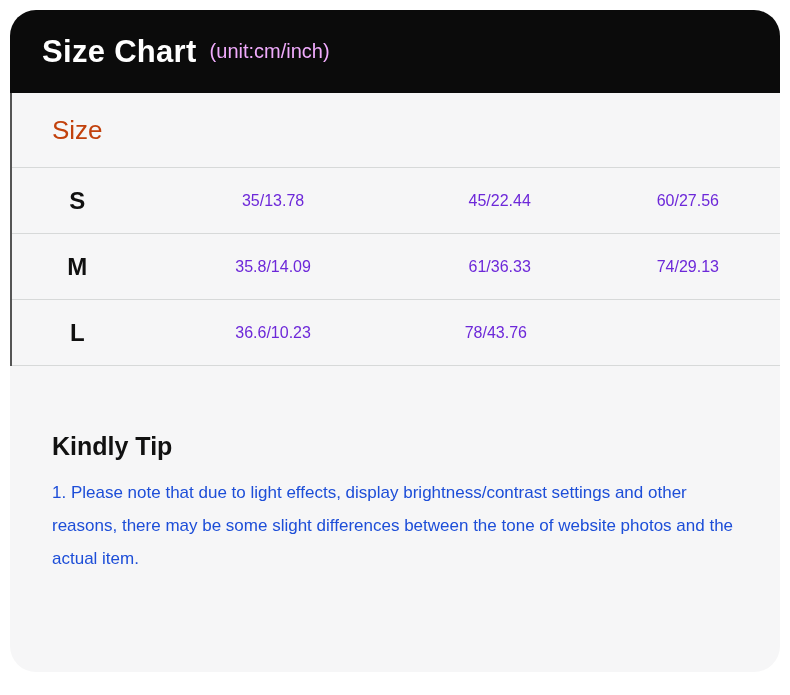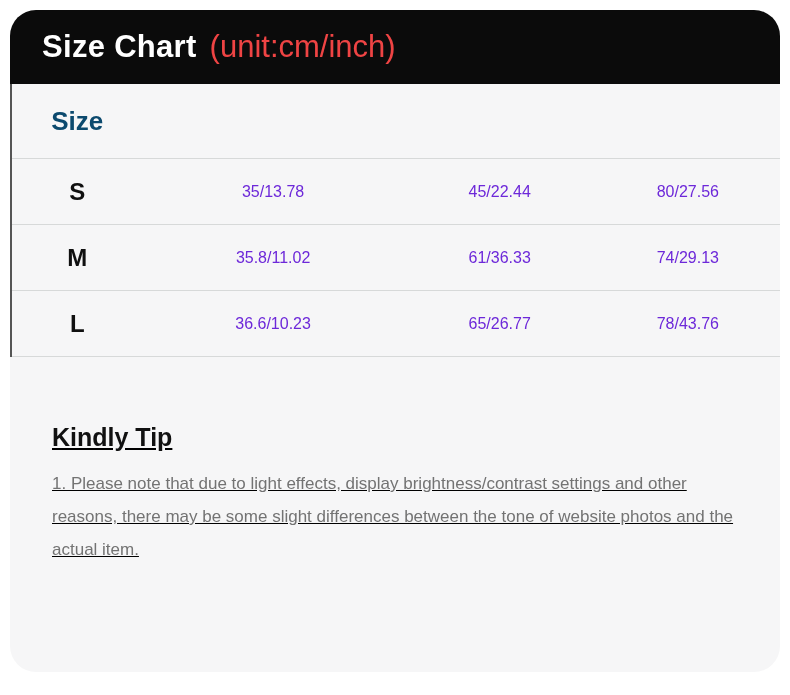--- a/index.html
+++ b/index.html
@@ -20,38 +20,38 @@
     left: 10px;
     top: 10px;
     width: 770px;
     height: 662px;
     border-radius: 26px;
     background: #f6f6f7;
     overflow: hidden;
   }
   
   .banner {
-    height: 74px;
+    height: 83px;
     background: #0b0b0b;
     display: flex;
     align-items: center;
     padding: 18px 32px;
     box-sizing: border-box;
     color: #ffffff;
   }
   .banner .title {
     font-size: 31px;
     font-weight: 700;
     letter-spacing: 0.3px;
   }
   .banner .unit {
-    font-size: 31px;
+    font-size: 20px;
     font-weight: 400;
     margin-left: 13px;
-    color: #ef4444;
+    color: #f0abfc;
     text-align: right;
   }
   
   .table-section {
     border-left: 2px solid #555555;
   }
   .trow {
     display: flex;
     align-items: center;
     border-bottom: 1px solid #d7d9d9;
@@ -62,49 +62,48 @@
   .cell {
     text-align: center;
     box-sizing: border-box;
   }
   .c0 { width: 17%; }
   .c1 { width: 34%; }
   .c2 { width: 25%; }
   .c3 { width: 24%; }
   .hcell {
     font-size: 26px;
-    font-weight: 700;
-    color: #0c4a6e;
+    font-weight: 400;
+    color: #c2410c;
   }
   .size-cell {
     font-size: 24px;
     font-weight: 700;
     color: #101010;
   }
   .val-cell {
     font-size: 16px;
     font-weight: 400;
     color: #6d28d9;
   }
   
   .tip {
     padding: 66px 42px 0 42px;
-    text-decoration: underline;
   }
   .tip h2 {
     margin: 0 0 15px 0;
     font-size: 25px;
     font-weight: 700;
     color: #111111;
   }
   .tip p {
     margin: 0;
     font-size: 17px;
     line-height: 33px;
-    color: #737373;
+    color: #1d4ed8;
     max-width: 690px;
   }
 </style>
 </head>
 <body>
 
 <div class="page">
   <div class="card">
 
     <div class="banner">
@@ -114,34 +113,33 @@
 
     <div class="table-section">
       <div class="trow head">
         <span class="cell c0 hcell">Size</span>
       </div>
 
       <div class="trow data">
         <span class="cell c0 size-cell">S</span>
         <span class="cell c1 val-cell">35/13.78</span>
         <span class="cell c2 val-cell">45/22.44</span>
-        <span class="cell c3 val-cell">80/27.56</span>
+        <span class="cell c3 val-cell">60/27.56</span>
       </div>
 
       <div class="trow data">
         <span class="cell c0 size-cell">M</span>
-        <span class="cell c1 val-cell">35.8/11.02</span>
+        <span class="cell c1 val-cell">35.8/14.09</span>
         <span class="cell c2 val-cell">61/36.33</span>
         <span class="cell c3 val-cell">74/29.13</span>
       </div>
 
       <div class="trow data">
         <span class="cell c0 size-cell">L</span>
         <span class="cell c1 val-cell">36.6/10.23</span>
-        <span class="cell c2 val-cell">65/26.77</span>
         <span class="cell c3 val-cell">78/43.76</span>
       </div>
     </div>
 
     <div class="tip">
       <h2>Kindly Tip</h2>
       <p>1. Please note that due to light effects, display brightness/contrast settings and other reasons, there may be some slight differences between the tone of website photos and the actual item.</p>
     </div>
 
   </div>

